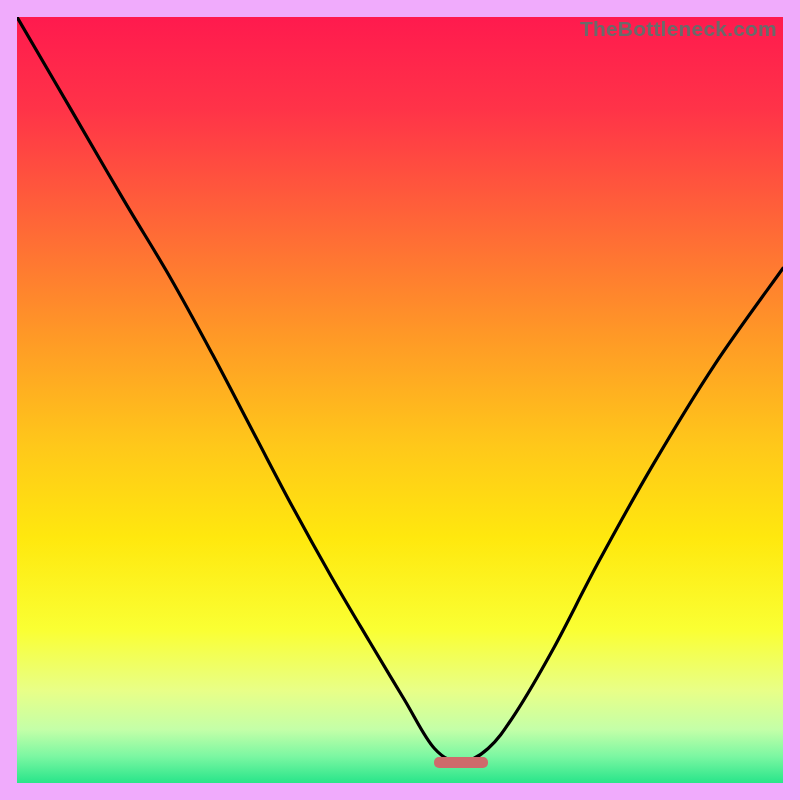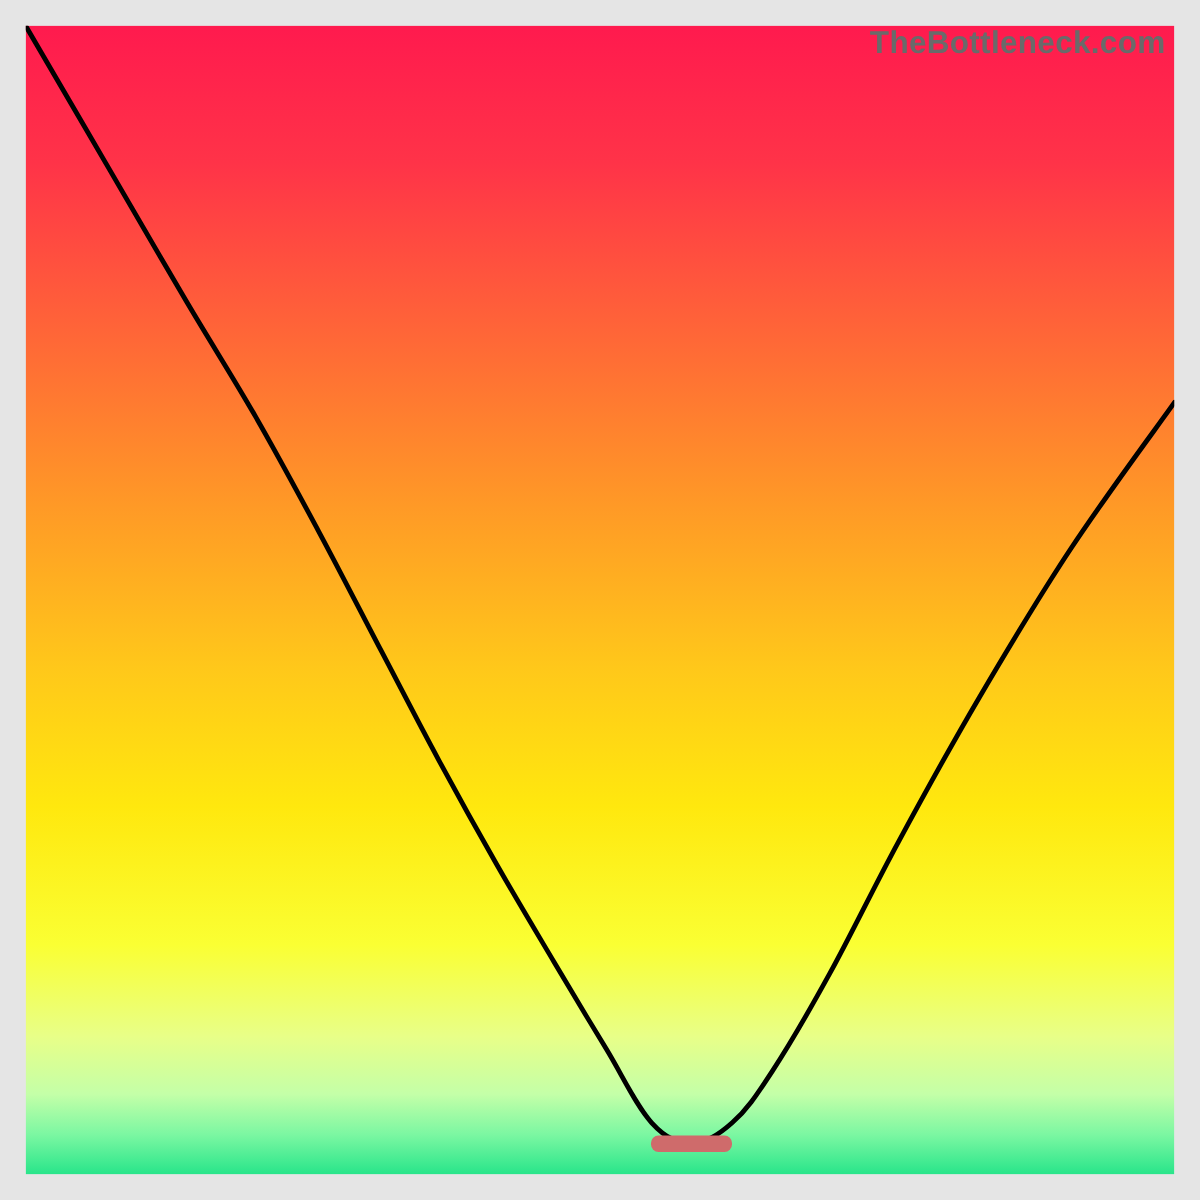--- a/index.html
+++ b/index.html
@@ -7,21 +7,21 @@
     padding: 0;
     width: 800px;
     height: 800px;
     background: #000;
     overflow: hidden;
   }
   .frame {
     position: relative;
     width: 800px;
     height: 800px;
-    background: #e5e5e5;
+    background: #f0abfc;
   }
   .plot-rect {
     position: absolute;
     left: 17px;
     top: 17px;
     width: 766px;
     height: 766px;
     overflow: hidden;
   }
   .gradient {

